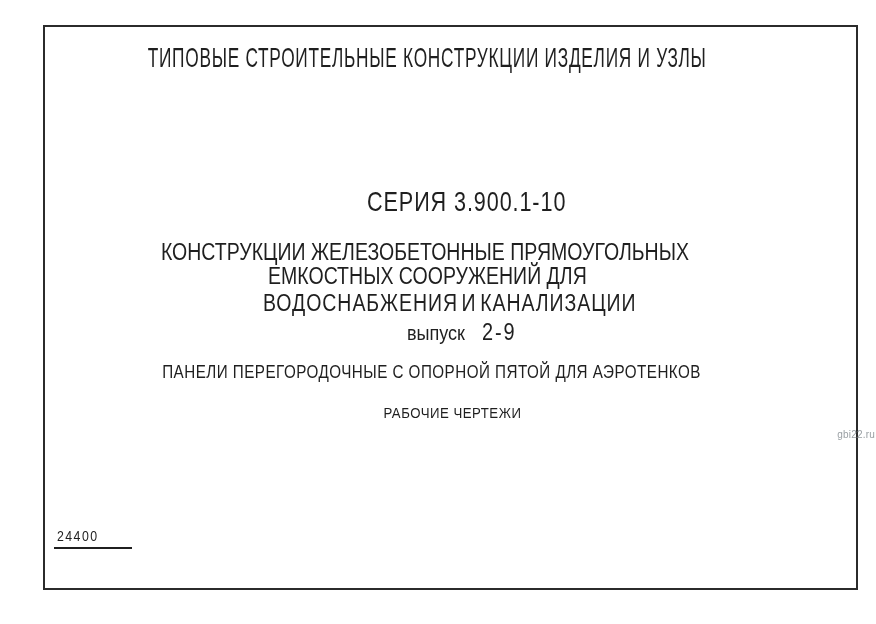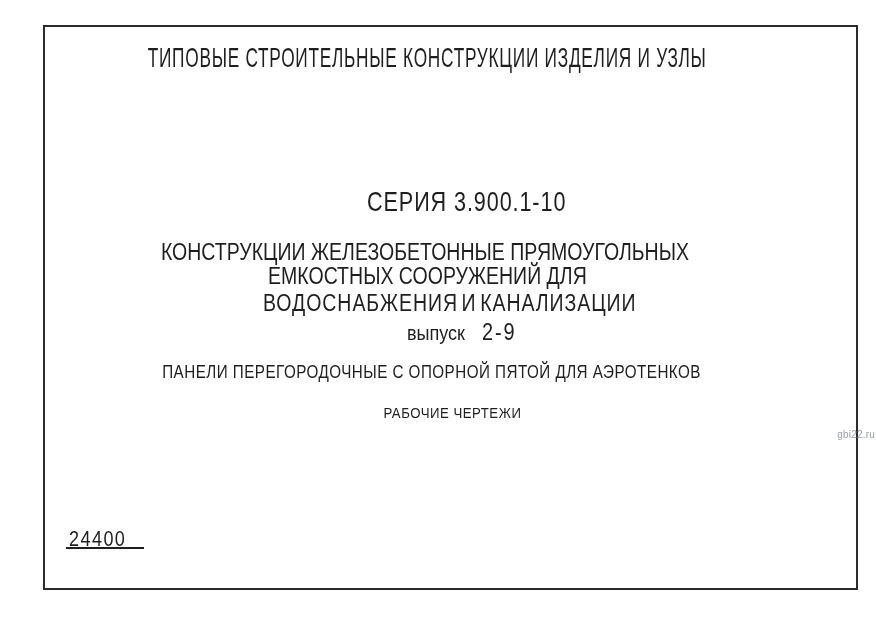--- a/index.html
+++ b/index.html
@@ -48,23 +48,23 @@
   .subtitle-line{top:363px;left:-6px;font-size:16px;letter-spacing:0.5px;}
   .subtitle-line .cap{transform:scale(0.95,1.18);}
   .doctype-line{top:405px;left:14px;font-size:13.5px;letter-spacing:0.5px;}
   .doctype-line .cap{transform:scale(0.98,1.15);}
   .watermark{
     position:absolute;top:429px;right:1px;
     font-size:10px;color:var(--watermark,#9aa0a4);
     z-index:3;letter-spacing:0.2px;
   }
   .corner-number{
-    position:absolute;left:66px;top:528px;
+    position:absolute;left:54px;top:528px;
     width:78px;height:21px;
-    font-size:19px;letter-spacing:1.5px;
+    font-size:13px;letter-spacing:1.5px;
     border-bottom:2px solid var(--ink,#1f1f1f);
     padding-left:3px;
     z-index:2;
     text-decoration:underline;
   }
   .corner-number .cap{transform:scale(0.95,1.12);transform-origin:left center;}
 </style>
 </head>
 <body>
 

